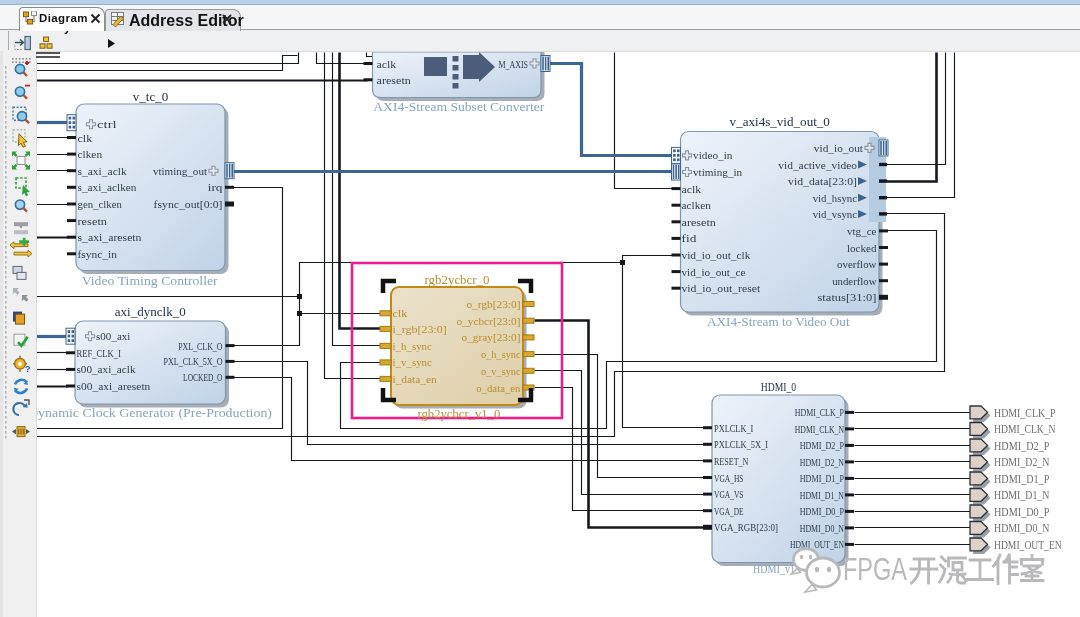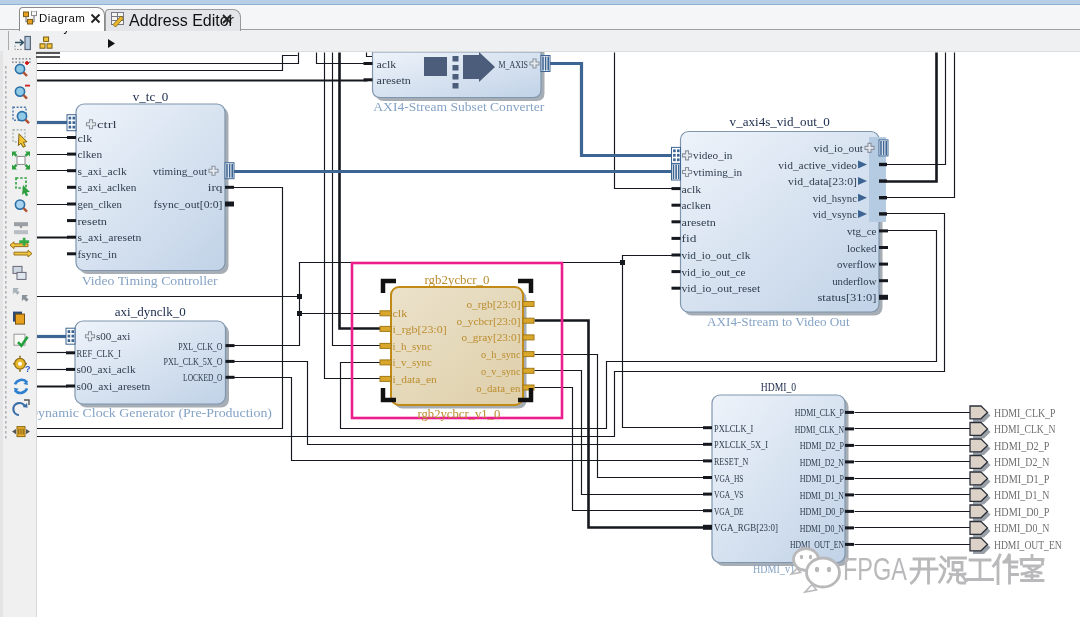--- a/index.html
+++ b/index.html
@@ -4,21 +4,21 @@
 html,body{margin:0;padding:0;background:#fff;}
 #page{position:relative;width:1080px;height:617px;overflow:hidden;background:#fff;
   font-family:"Liberation Sans", sans-serif;}
 .abs{position:absolute;}
 #topblue{left:0;top:0;width:1080px;height:3.5px;background:#b7cfe6;border-bottom:1px solid #8fb2d4;}
 #tabbar{left:0;top:4.5px;width:1080px;height:24px;background:#f5f6f7;border-bottom:1px solid #9f9f9f;}
 #tab1{left:19px;top:6.5px;width:84px;height:23px;background:#fdfdfd;border:1px solid #8a8a8a;border-bottom:none;
   border-radius:4px 8px 0 0;z-index:3;box-shadow:inset 0 1px 0 #fff;}
 #tab2{left:105px;top:8.5px;width:134px;height:21px;background:#e3e5e8;border:1px solid #9a9a9a;border-bottom:none;
   border-radius:4px 8px 0 0;z-index:1;}
-.tabtxt{font-size:12px;font-weight:normal;color:#111;letter-spacing:1px;}
+.tabtxt{font-size:12px;font-weight:bold;color:#111;letter-spacing:1px;}
 #bcrumb{left:0;top:29.5px;width:1080px;height:21.5px;background:#eff0f1;border-bottom:1px solid #dcdcdc;}
 #toolcol{left:0;top:51px;width:33px;height:566px;background:#f0f0f0;border-right:1px solid #d8d8d8;border-left:3px solid #e4e4e4;}
 svg{display:block;}
 </style></head>
 <body>
 <div id="page">
   <svg class="abs" style="left:0;top:0" width="1080" height="617" viewBox="0 0 1080 617">
     <defs>
       <linearGradient id="gblk" x1="0" y1="0" x2="0.9" y2="1">
         <stop offset="0" stop-color="#eef3fa"></stop>

